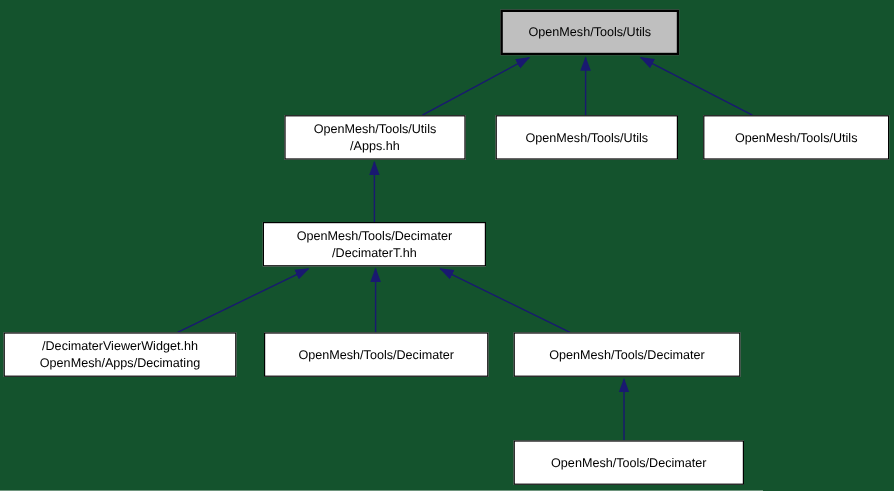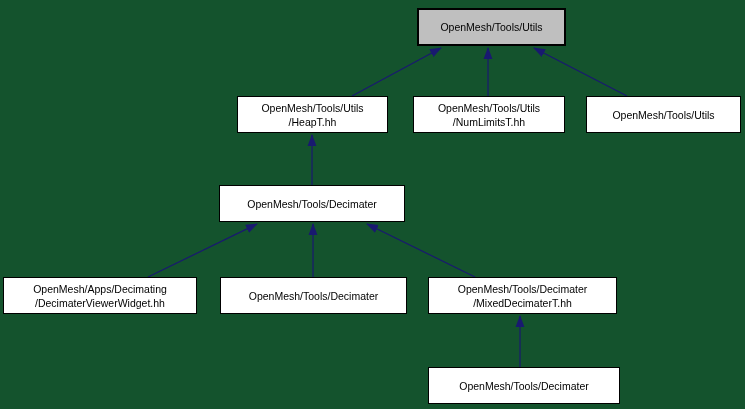--- a/index.html
+++ b/index.html
@@ -74,47 +74,46 @@
     <line class="edge" x1="475" y1="277" x2="367" y2="224" marker-end="url(#arrowhead)"></line>
     <line class="edge" x1="520" y1="367" x2="520" y2="316" marker-end="url(#arrowhead)"></line>
   </svg>
 
   <div class="node highlight n-config">
     <span>OpenMesh/Tools/Utils</span>
   </div>
 
   <div class="node n-heapt">
     <span>OpenMesh/Tools/Utils</span>
-    <span>/HeapT.hh</span>
+    <span>/Apps.hh</span>
   </div>
 
   <div class="node n-numlimits">
     <span>OpenMesh/Tools/Utils</span>
-    <span>/NumLimitsT.hh</span>
   </div>
 
   <div class="node n-testing">
     <span>OpenMesh/Tools/Utils</span>
   </div>
 
   <div class="node n-decimatert">
     <span>OpenMesh/Tools/Decimater</span>
+    <span>/DecimaterT.hh</span>
   </div>
 
   <div class="node n-viewer">
+    <span>/DecimaterViewerWidget.hh</span>
     <span>OpenMesh/Apps/Decimating</span>
-    <span>/DecimaterViewerWidget.hh</span>
   </div>
 
   <div class="node n-dtimpl">
     <span>OpenMesh/Tools/Decimater</span>
   </div>
 
   <div class="node n-mixed">
     <span>OpenMesh/Tools/Decimater</span>
-    <span>/MixedDecimaterT.hh</span>
   </div>
 
   <div class="node n-mixedimpl">
     <span>OpenMesh/Tools/Decimater</span>
   </div>
 
 </div>
 
 </body></html>

